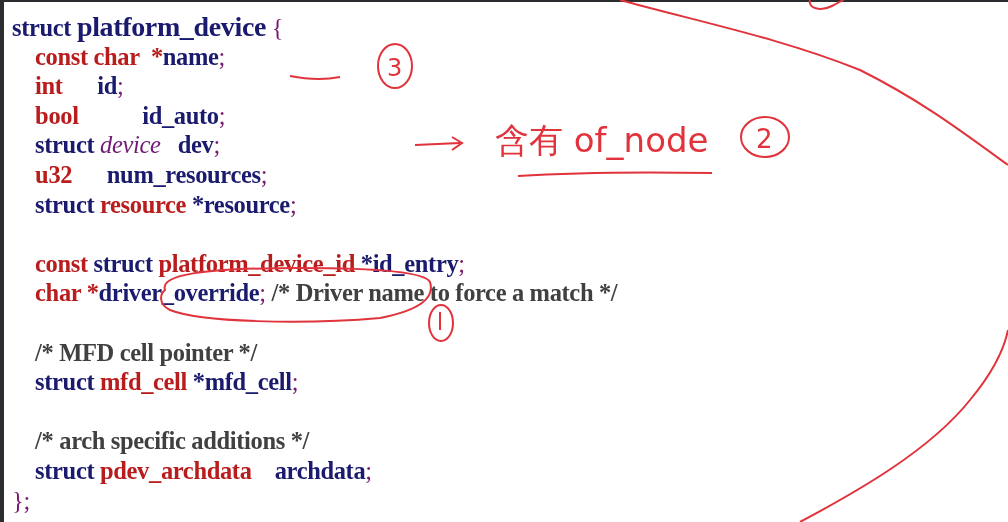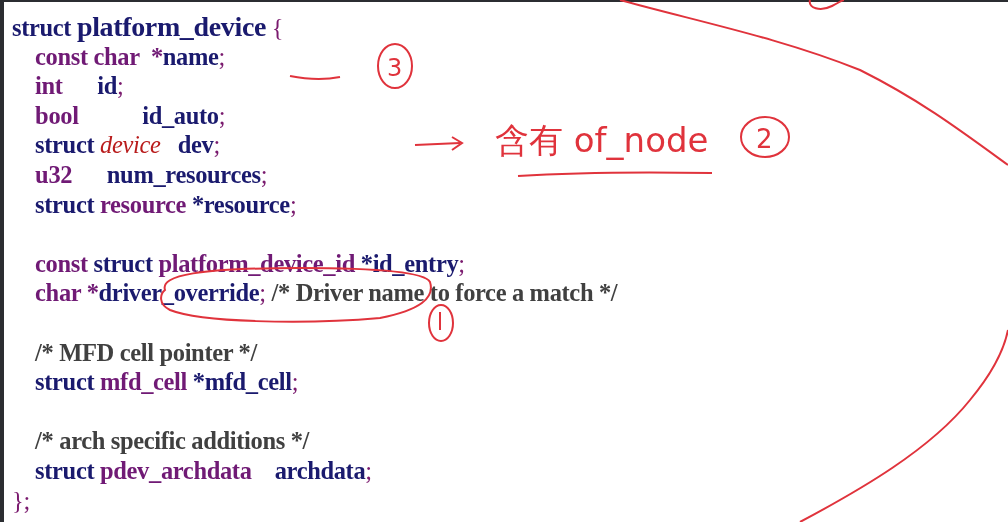--- a/index.html
+++ b/index.html
@@ -22,24 +22,24 @@
       font-family: Liberation Serif, serif;
       font-size: 24.5px;
       font-weight: bold;
       line-height: 42px;
       white-space: pre;
       color: #1a1a6e;
       letter-spacing: -0.35px;
     }
     .line { height: 29.6px; display: block; }
     .kw   { color: #1a1a6e; }          
-    .ty   { color: #701a75; margin-top: 24px; }          
+    .ty   { color: #b91c1c; margin-top: 24px; }          
     .id   { color: #1a1a6e; }          
     .big  { font-size: 28px; }
-    .it   { color: #b91c1c; font-style: italic; font-weight: normal; }
+    .it   { color: #701a75; font-style: italic; font-weight: normal; }
     .cm   { color: #404040; }          
     .pu   { color: #7a1a6e; font-weight: normal; }  
     .annot {
       position: absolute; left: 0; top: 0;
       width: 1008px; height: 522px;
       pointer-events: none;
     }
     .hand {
       font-family: "DejaVu Sans", sans-serif;
       fill: #e0333c;

